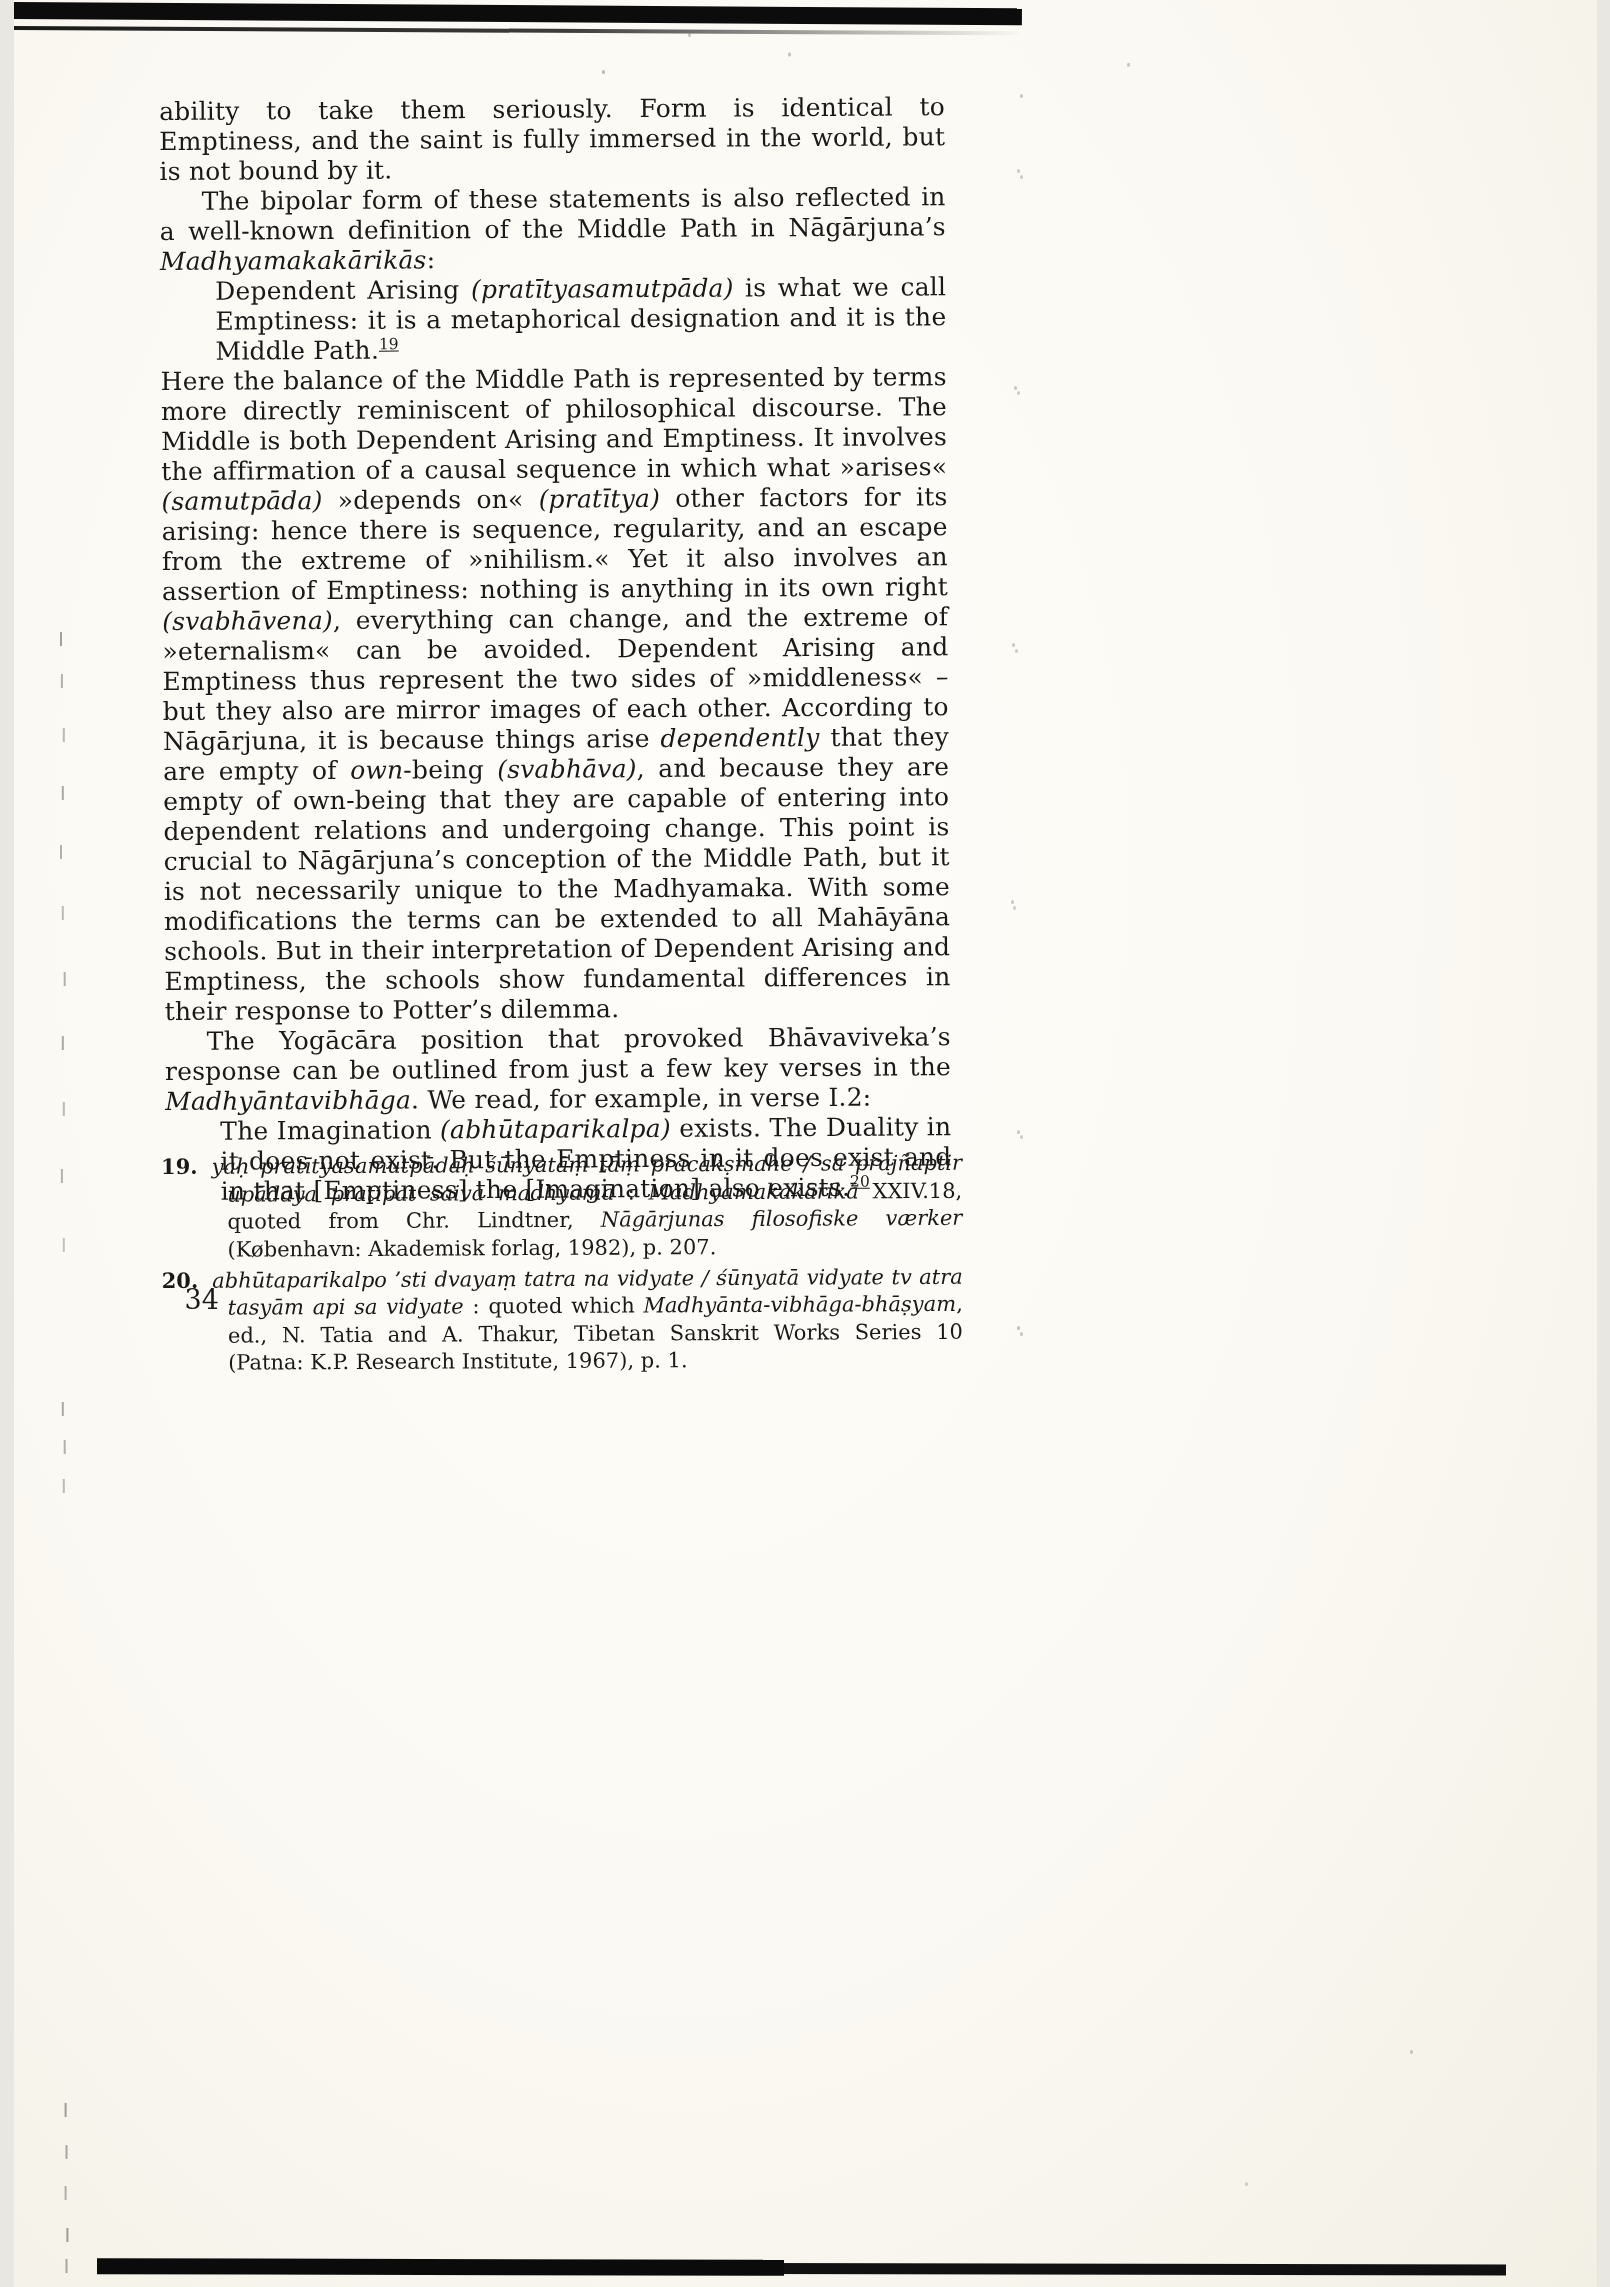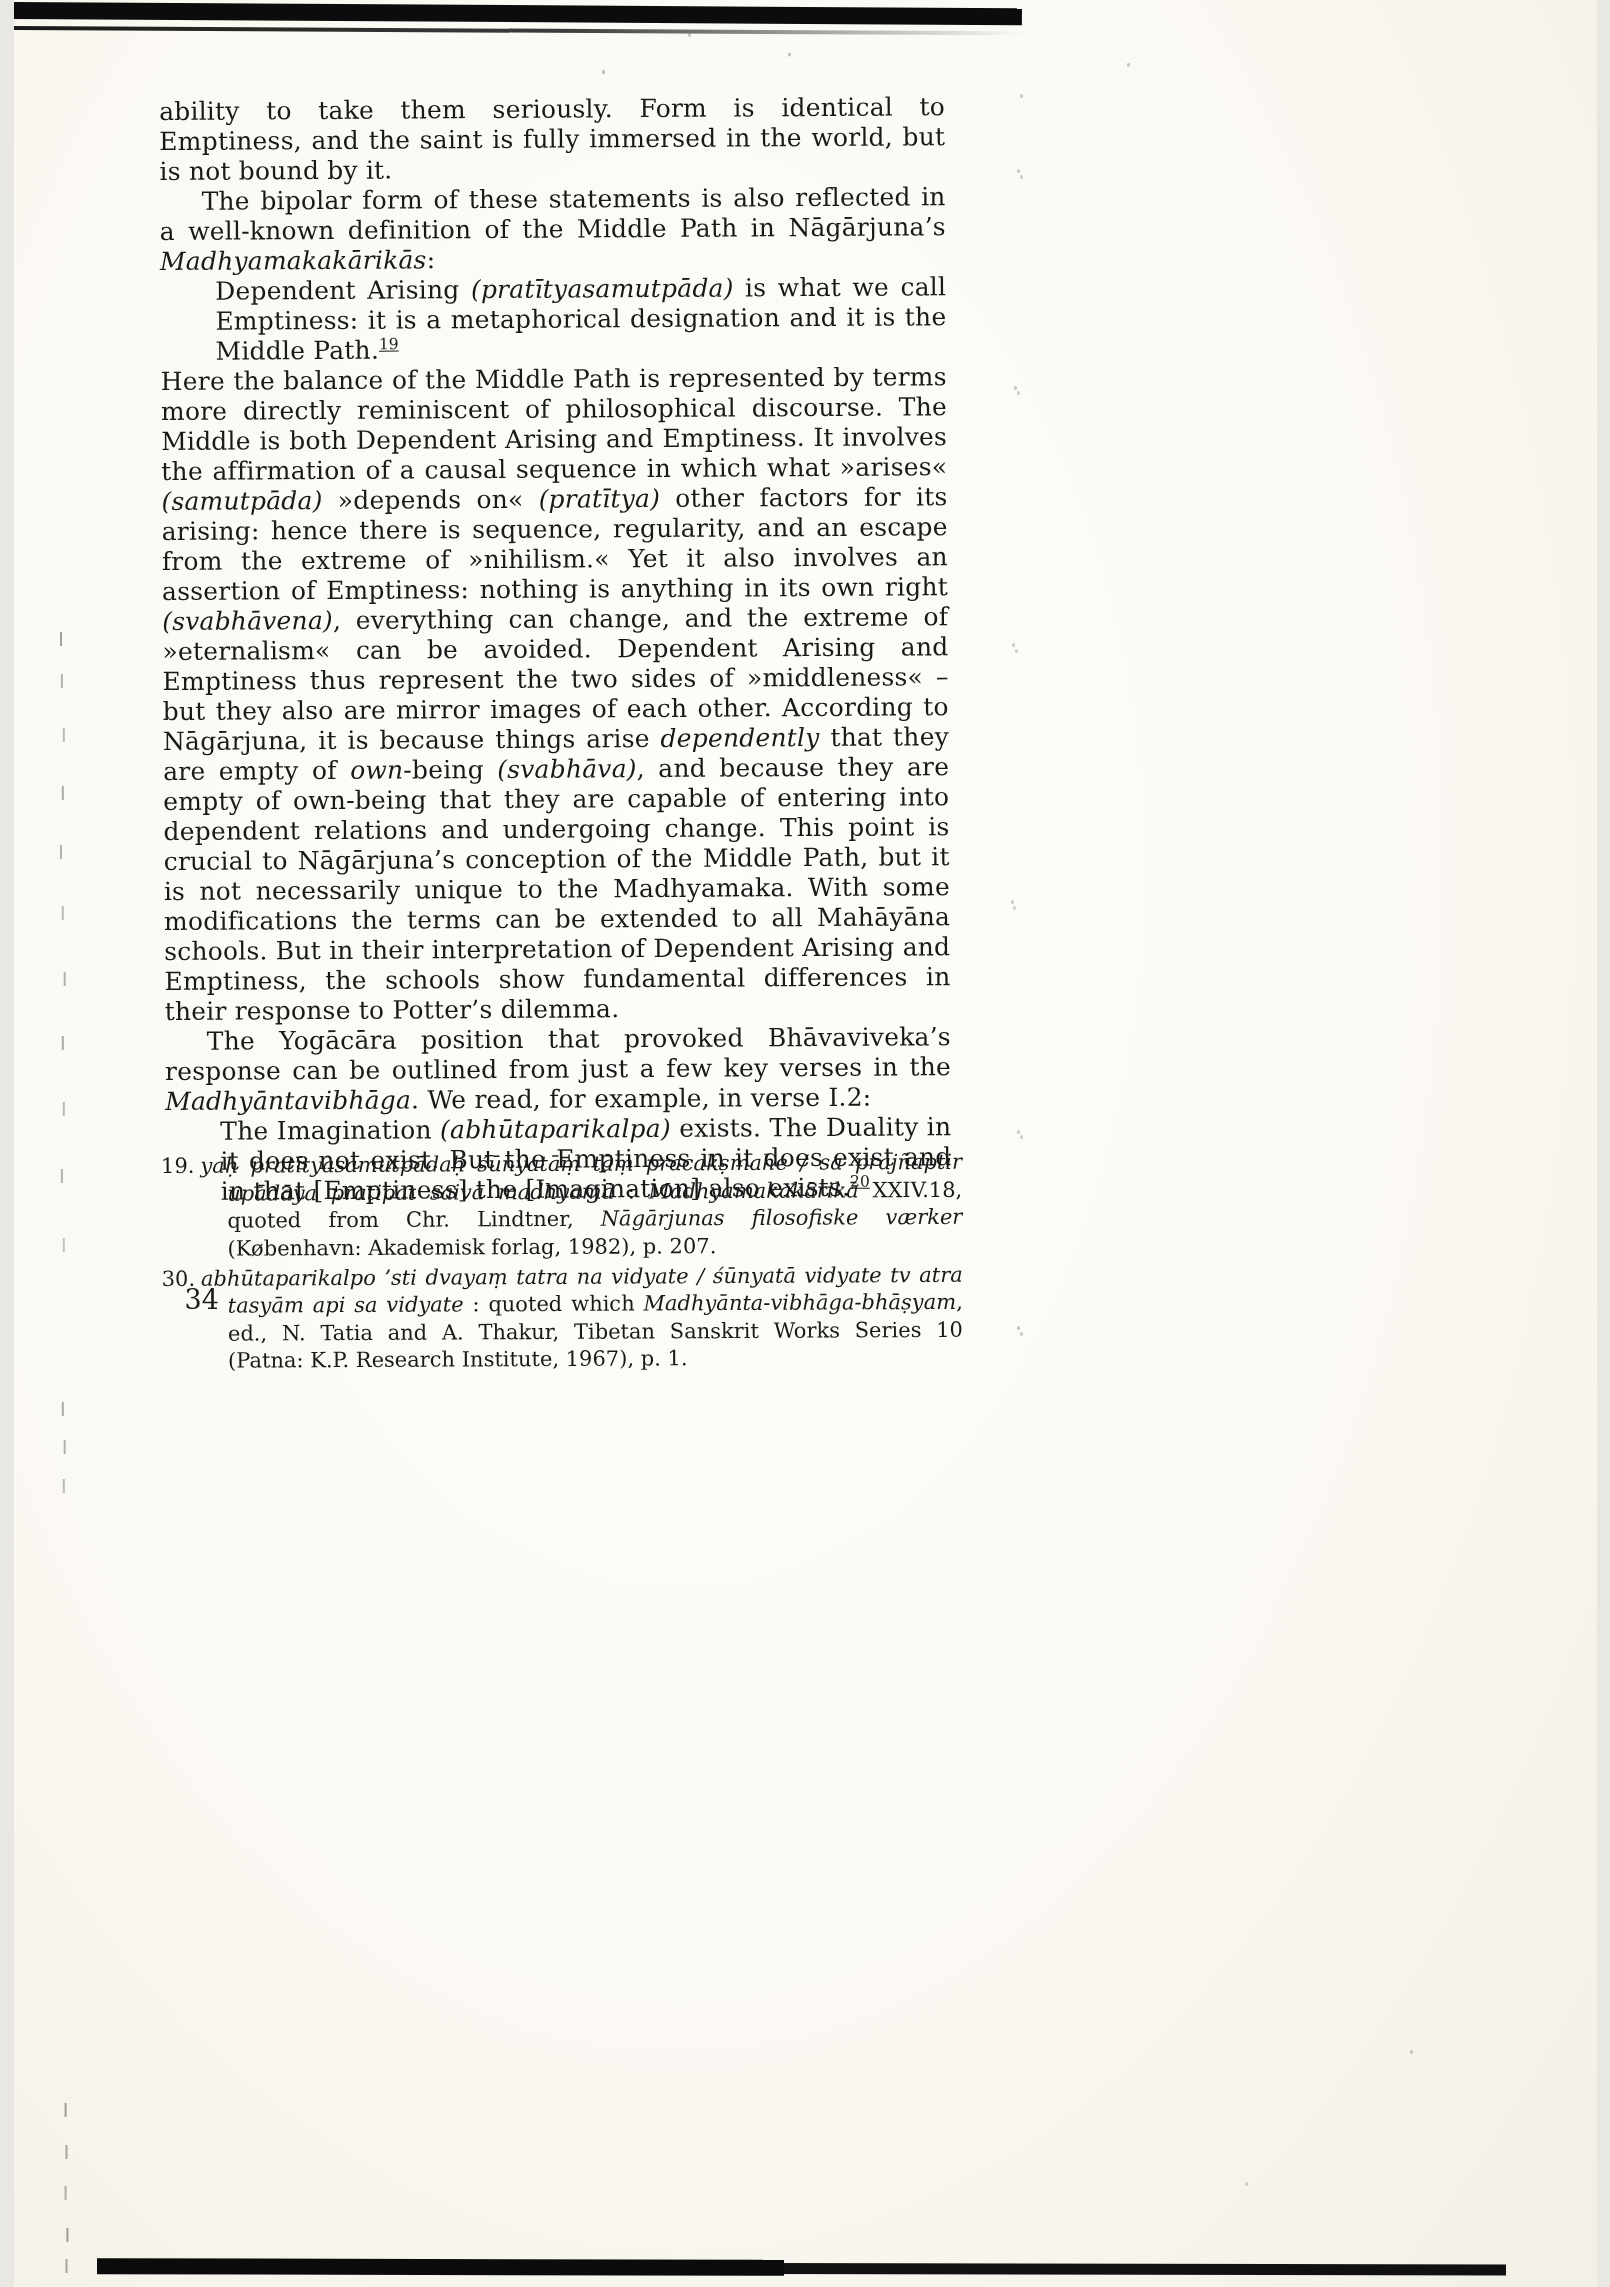--- a/index.html
+++ b/index.html
@@ -74,21 +74,21 @@
   .quote { margin-left:55px; }
   sup { font-size:0.62em; line-height:0; vertical-align:super; letter-spacing:0;text-decoration:underline; }
 
   .footnotes {
     position:absolute; left:147px; top:1153px; width:801px;
     transform:rotate(-0.3deg); transform-origin:0 0;
     font-size:21px; line-height:27.5px;
     text-align:justify;
   }
   .footnote { padding-left:66px; text-indent:-66px; margin-bottom:2.8px; }
-  .fn-num { margin-right:6px; }
+  .fn-num { margin-right:14px;font-weight:bold; }
 
   .page-number {
     position:absolute; left:171px; top:1284px;
     font-size:27px;
   }
 </style>
 </head>
 <body>
 
 <div class="scan">
@@ -105,21 +105,21 @@
     <p class="para continue"><span>Here the balance of the Middle Path is represented by terms more directly reminiscent of philosophical discourse. The Middle is both Dependent Arising and Emptiness. It involves the affirmation of a causal sequence in which what »arises« </span><i>(samutpāda)</i><span> »depends on« </span><i>(pratītya)</i><span> other factors for its arising: hence there is sequence, regularity, and an escape from the extreme of »nihilism.« Yet it also involves an assertion of Emptiness: nothing is anything in its own right </span><i>(svabhāvena)</i><span>, everything can change, and the extreme of »eternalism« can be avoided. Dependent Arising and Emptiness thus represent the two sides of »middleness« – but they also are mirror images of each other. According to Nāgārjuna, it is because things arise </span><i>dependently</i><span> that they are empty of </span><i>own</i><span>-being </span><i>(svabhāva)</i><span>, and because they are empty of own-being that they are capable of entering into dependent relations and undergoing change. This point is crucial to Nāgārjuna’s conception of the Middle Path, but it is not necessarily unique to the Madhyamaka. With some modifications the terms can be extended to all Mahāyāna schools. But in their interpretation of Dependent Arising and Emptiness, the schools show fundamental differences in their response to Potter’s dilemma.</span></p>
     <p class="para"><span>The Yogācāra position that provoked Bhāvaviveka’s response can be outlined from just a few key verses in the </span><i>Madhyāntavibhāga</i><span>. We read, for example, in verse I.2:</span></p>
     <p class="quote"><span>The Imagination </span><i>(abhūtaparikalpa)</i><span> exists. The Duality in it does not exist. But the Emptiness in it does exist and in that [Emptiness] the [Imagination] also exists.</span><sup>20</sup></p>
   </div>
 
   <div class="footnotes">
     <div class="footnote">
       <span class="fn-num">19.</span><span class="fn-text"><i>yaḥ pratītyasamutpādaḥ śūnyatāṃ tāṃ pracakṣmahe / sa prajñaptir upādāya pratipat saiva madhyamā</i><span> : </span><i>Madhyamakakārikā</i><span> XXIV.18, quoted from Chr. Lindtner, </span><i>Nāgārjunas filosofiske værker</i><span> (København: Akademisk forlag, 1982), p. 207.</span></span>
     </div>
     <div class="footnote">
-      <span class="fn-num">30.</span><span class="fn-text"><i>abhūtaparikalpo ’sti dvayaṃ tatra na vidyate / śūnyatā vidyate tv atra tasyām api sa vidyate</i><span> : quoted which </span><i>Madhyānta-vibhāga-bhāṣyam</i><span>, ed., N. Tatia and A. Thakur, Tibetan Sanskrit Works Series 10 (Patna: K.P. Research Institute, 1967), p. 1.</span></span>
+      <span class="fn-num">20.</span><span class="fn-text"><i>abhūtaparikalpo ’sti dvayaṃ tatra na vidyate / śūnyatā vidyate tv atra tasyām api sa vidyate</i><span> : quoted which </span><i>Madhyānta-vibhāga-bhāṣyam</i><span>, ed., N. Tatia and A. Thakur, Tibetan Sanskrit Works Series 10 (Patna: K.P. Research Institute, 1967), p. 1.</span></span>
     </div>
   </div>
 
   <div class="page-number">34</div>
 
   <div class="bottom-bar"></div>
   <div class="bottom-bar-thick"></div>
 
 </div>
 

